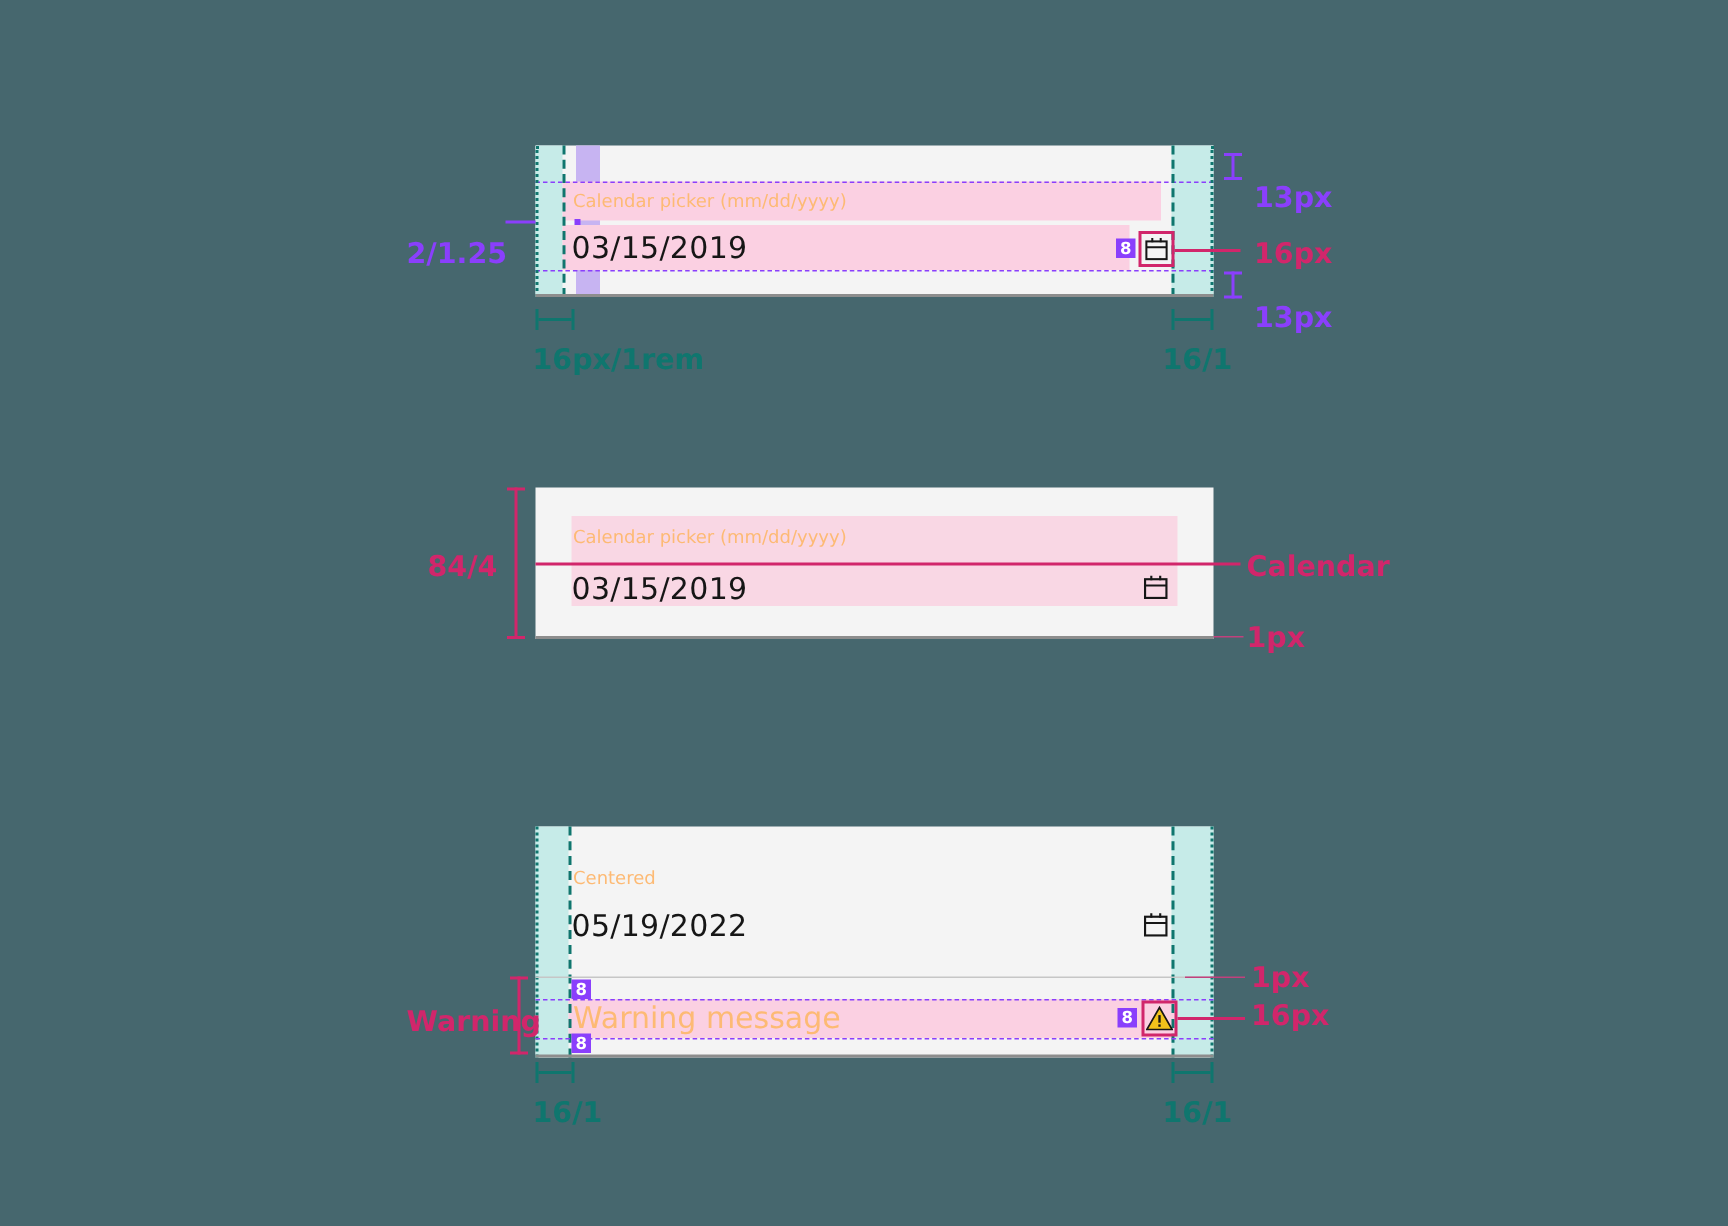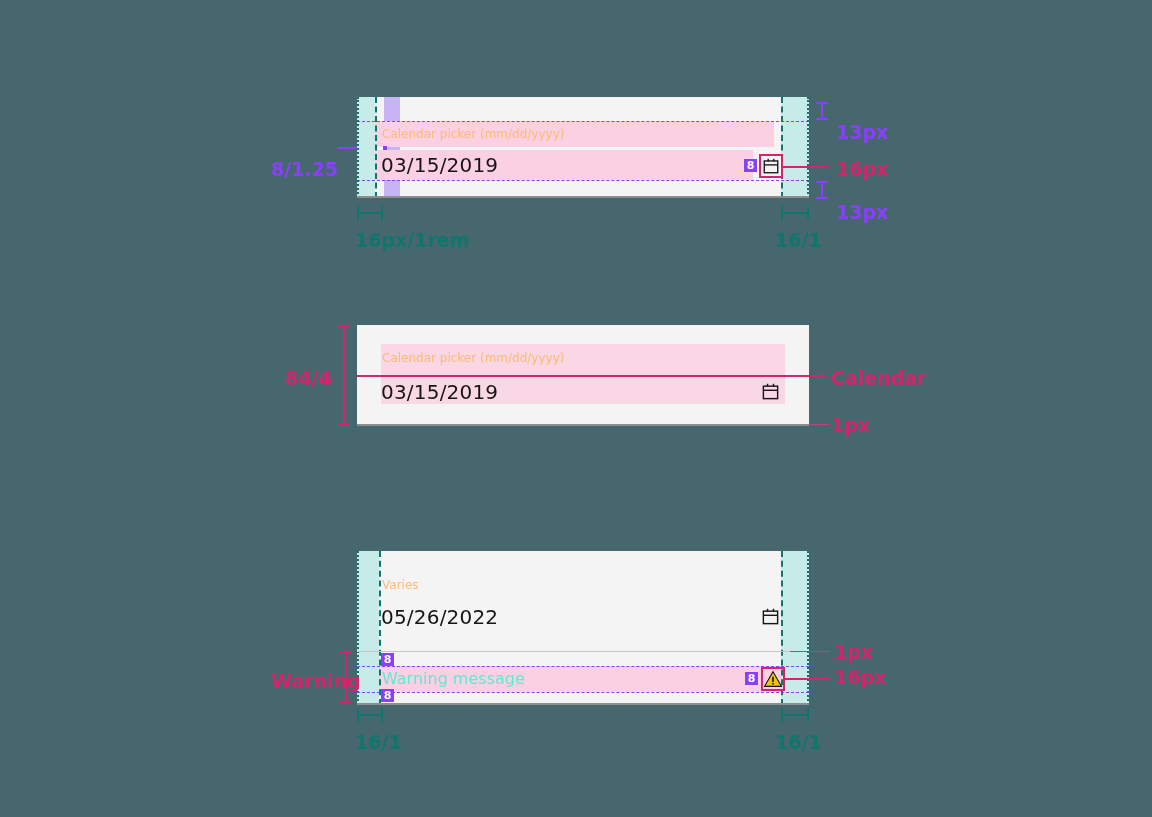--- a/index.html
+++ b/index.html
@@ -43,22 +43,22 @@
   .value-row {
     position: absolute;
     font-size: 20px;
     color: #161616;
     white-space: nowrap;
     line-height: 24px;
     letter-spacing: 0.2px;
   }
   .helper-row {
     position: absolute;
-    font-size: 16px;
-    color: #5eead4;
+    font-size: 20px;
+    color: #fdba74;
     white-space: nowrap;
     line-height: 19px;
   }
 
   
   .pinkband {
     position: absolute;
     background: #fbd0e2;
   }
   .pinkband.light { background: #f9d7e4; }
@@ -201,21 +201,21 @@
         <line x1="4" y1="14" x2="28" y2="14"></line>
         <line x1="11" y1="3" x2="11" y2="8"></line>
         <line x1="21" y1="3" x2="21" y2="8"></line>
       </g>
     </svg>
   </div>
   <div class="badge8" style="left:744px; top:159px;">8</div>
 
   <div class="comp-underline" style="left:357px; top:196px; width:452px;"></div>
 
-  <div class="lbl purple" style="left:271px; top:138px;">8/1.25</div>
+  <div class="lbl purple" style="left:271px; top:138px;">2/1.25</div>
   <div class="leader-purple" style="left:337px; top:147px; width:20px;"></div>
 
   <div class="ibeam" style="left:816px; top:102px; height:18px;">
     <div class="cap" style="top:0;"></div>
     <div class="cap" style="bottom:0;"></div>
     <div class="stem"></div>
   </div>
   <div class="lbl purple" style="left:836px; top:101px;">13px</div>
 
   <div class="leader" style="left:783px; top:166px; width:44px;"></div>
@@ -283,22 +283,22 @@
   <div class="pinkband" style="left:379px; top:666px; width:404px; height:26px;"></div>
 
   <div class="dot-v" style="left:357px; top:551px; height:154px;"></div>
   <div class="dash-v" style="left:379px; top:551px; height:154px;"></div>
   <div class="dash-v" style="left:781px; top:551px; height:154px;"></div>
   <div class="dot-v" style="left:807px; top:551px; height:154px;"></div>
 
   <div class="dash-h" style="left:357px; top:666px; width:452px;"></div>
   <div class="dash-h" style="left:357px; top:692px; width:452px;"></div>
 
-  <div class="label-row" style="left:382px; top:576px;">Varies</div>
-  <div class="value-row" style="left:381px; top:605px;">05/26/2022</div>
+  <div class="label-row" style="left:382px; top:576px;">Centered</div>
+  <div class="value-row" style="left:381px; top:605px;">05/19/2022</div>
   <div class="helper-row" style="left:382px; top:669px;">Warning message</div>
 
   <div class="cal-ico" style="left:761px; top:607px; width:19px; height:19px;">
     <svg width="19" height="19" viewBox="0 0 32 32" aria-hidden="true">
       <g fill="none" stroke="#161616" stroke-width="2.4">
         <rect x="4" y="7" width="24" height="21"></rect>
         <line x1="4" y1="14" x2="28" y2="14"></line>
         <line x1="11" y1="3" x2="11" y2="8"></line>
         <line x1="21" y1="3" x2="21" y2="8"></line>
       </g>

